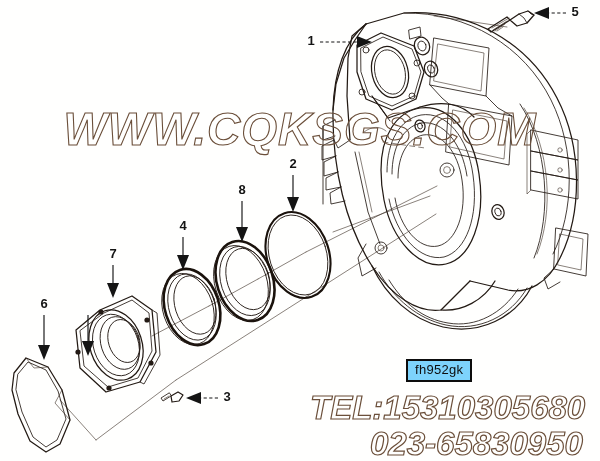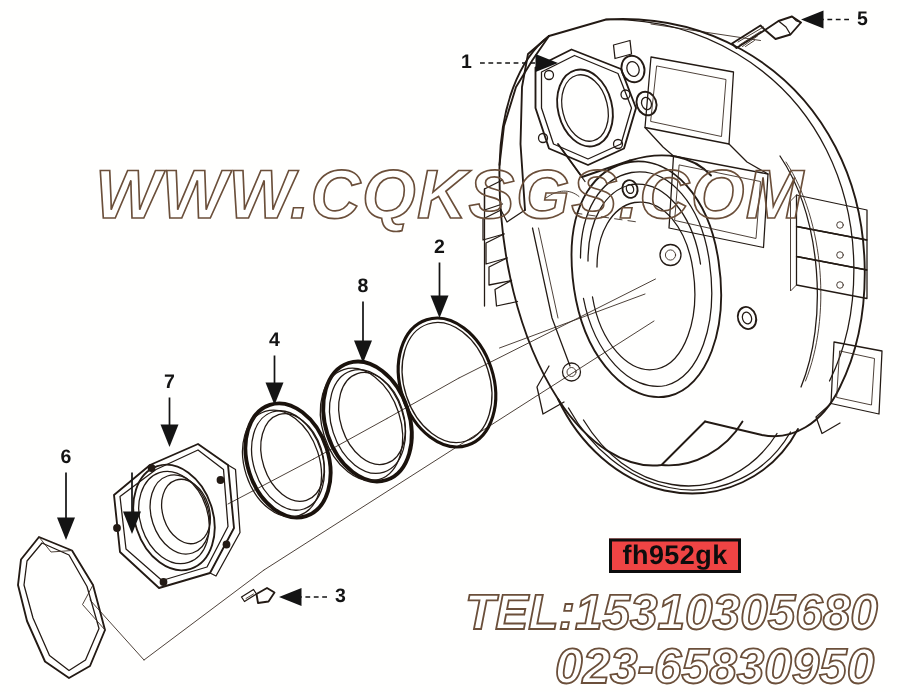--- a/index.html
+++ b/index.html
@@ -53,24 +53,24 @@
   .lead{stroke:#141414;stroke-width:1.15;fill:none;}
   .lead-dash{stroke:#141414;stroke-width:1.15;fill:none;stroke-dasharray:3.2 2.4;}
   .arrowhead{fill:#141414;stroke:none;}
 
   
   #code-label{
     position:absolute;
     left:406px;top:359px;
     padding:2px 7px 3px 7px;
     border:2.5px solid #0d0d0d;
-    background:#ef4444;
-    font-family:"Liberation Sans", sans-serif;
-    font-weight:bold;
-    font-size:18px;
+    background:#7dd3fc;
+    font-family:"Liberation Sans", sans-serif;
+    font-weight:normal;
+    font-size:13px;
     color:#0d0d0d;
     letter-spacing:0.3px;
     line-height:14px;
   }
 </style>
 </head>
 <body>
 
 <div id="stage">
 

